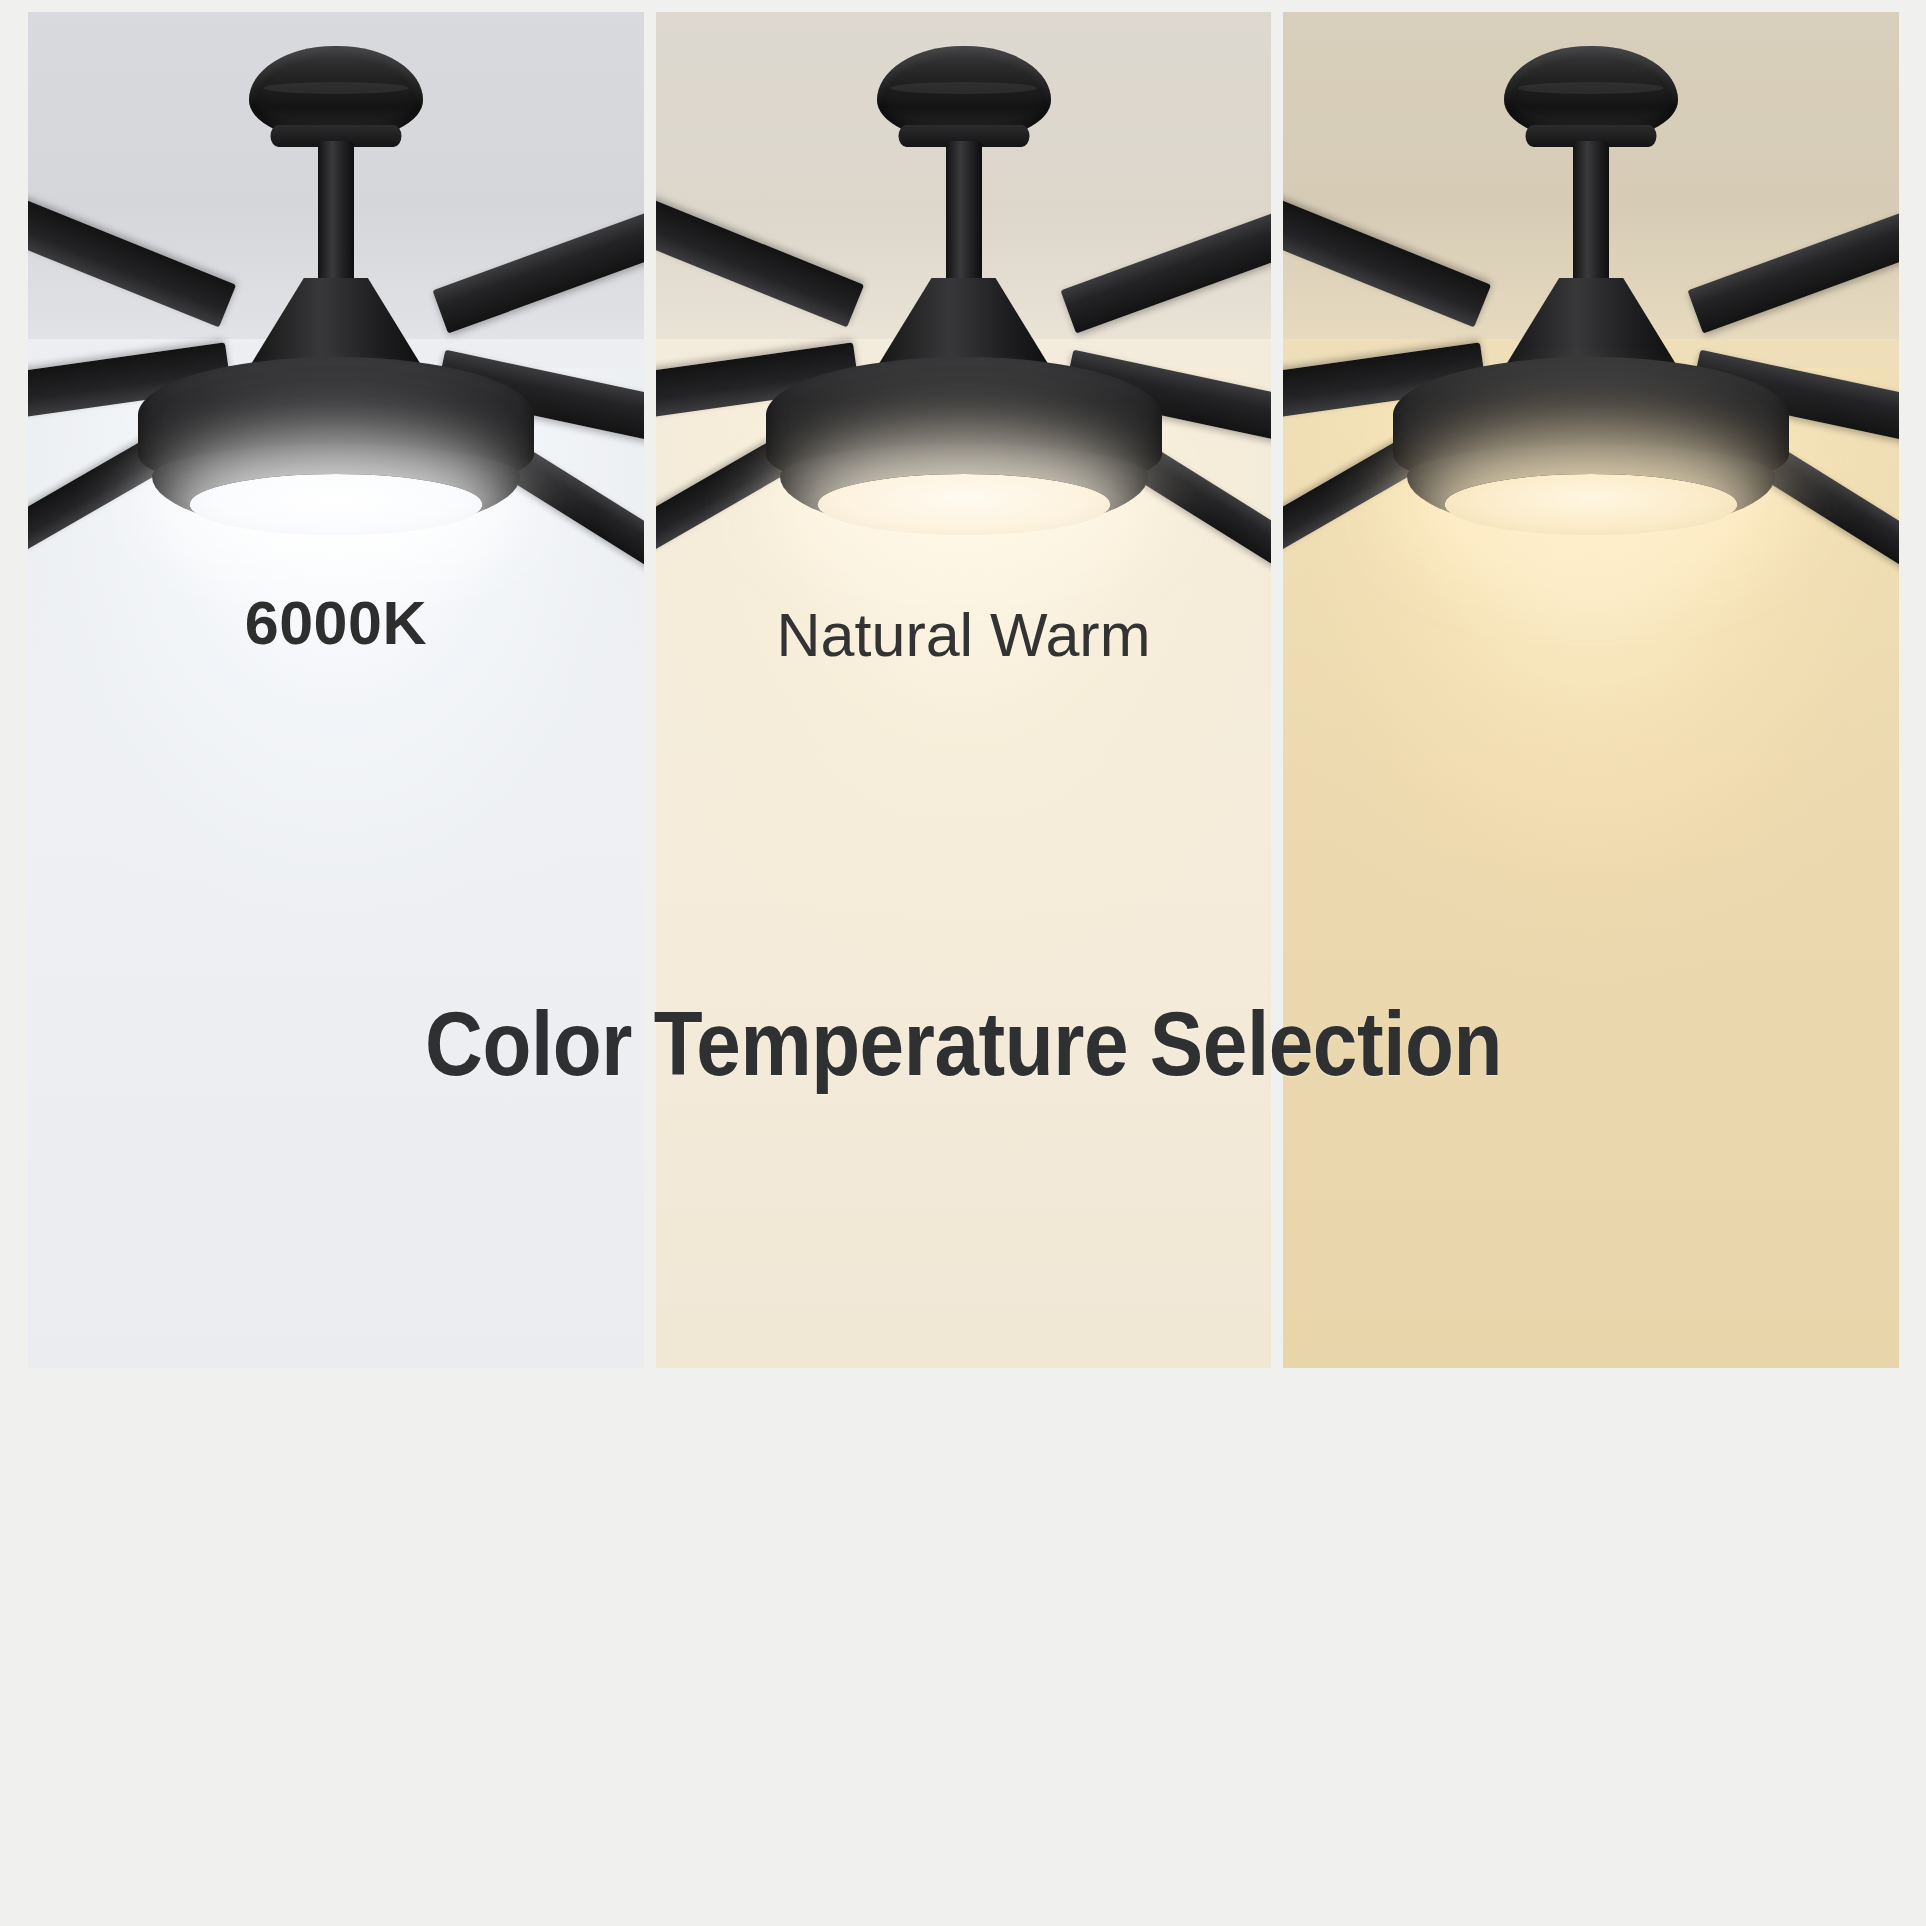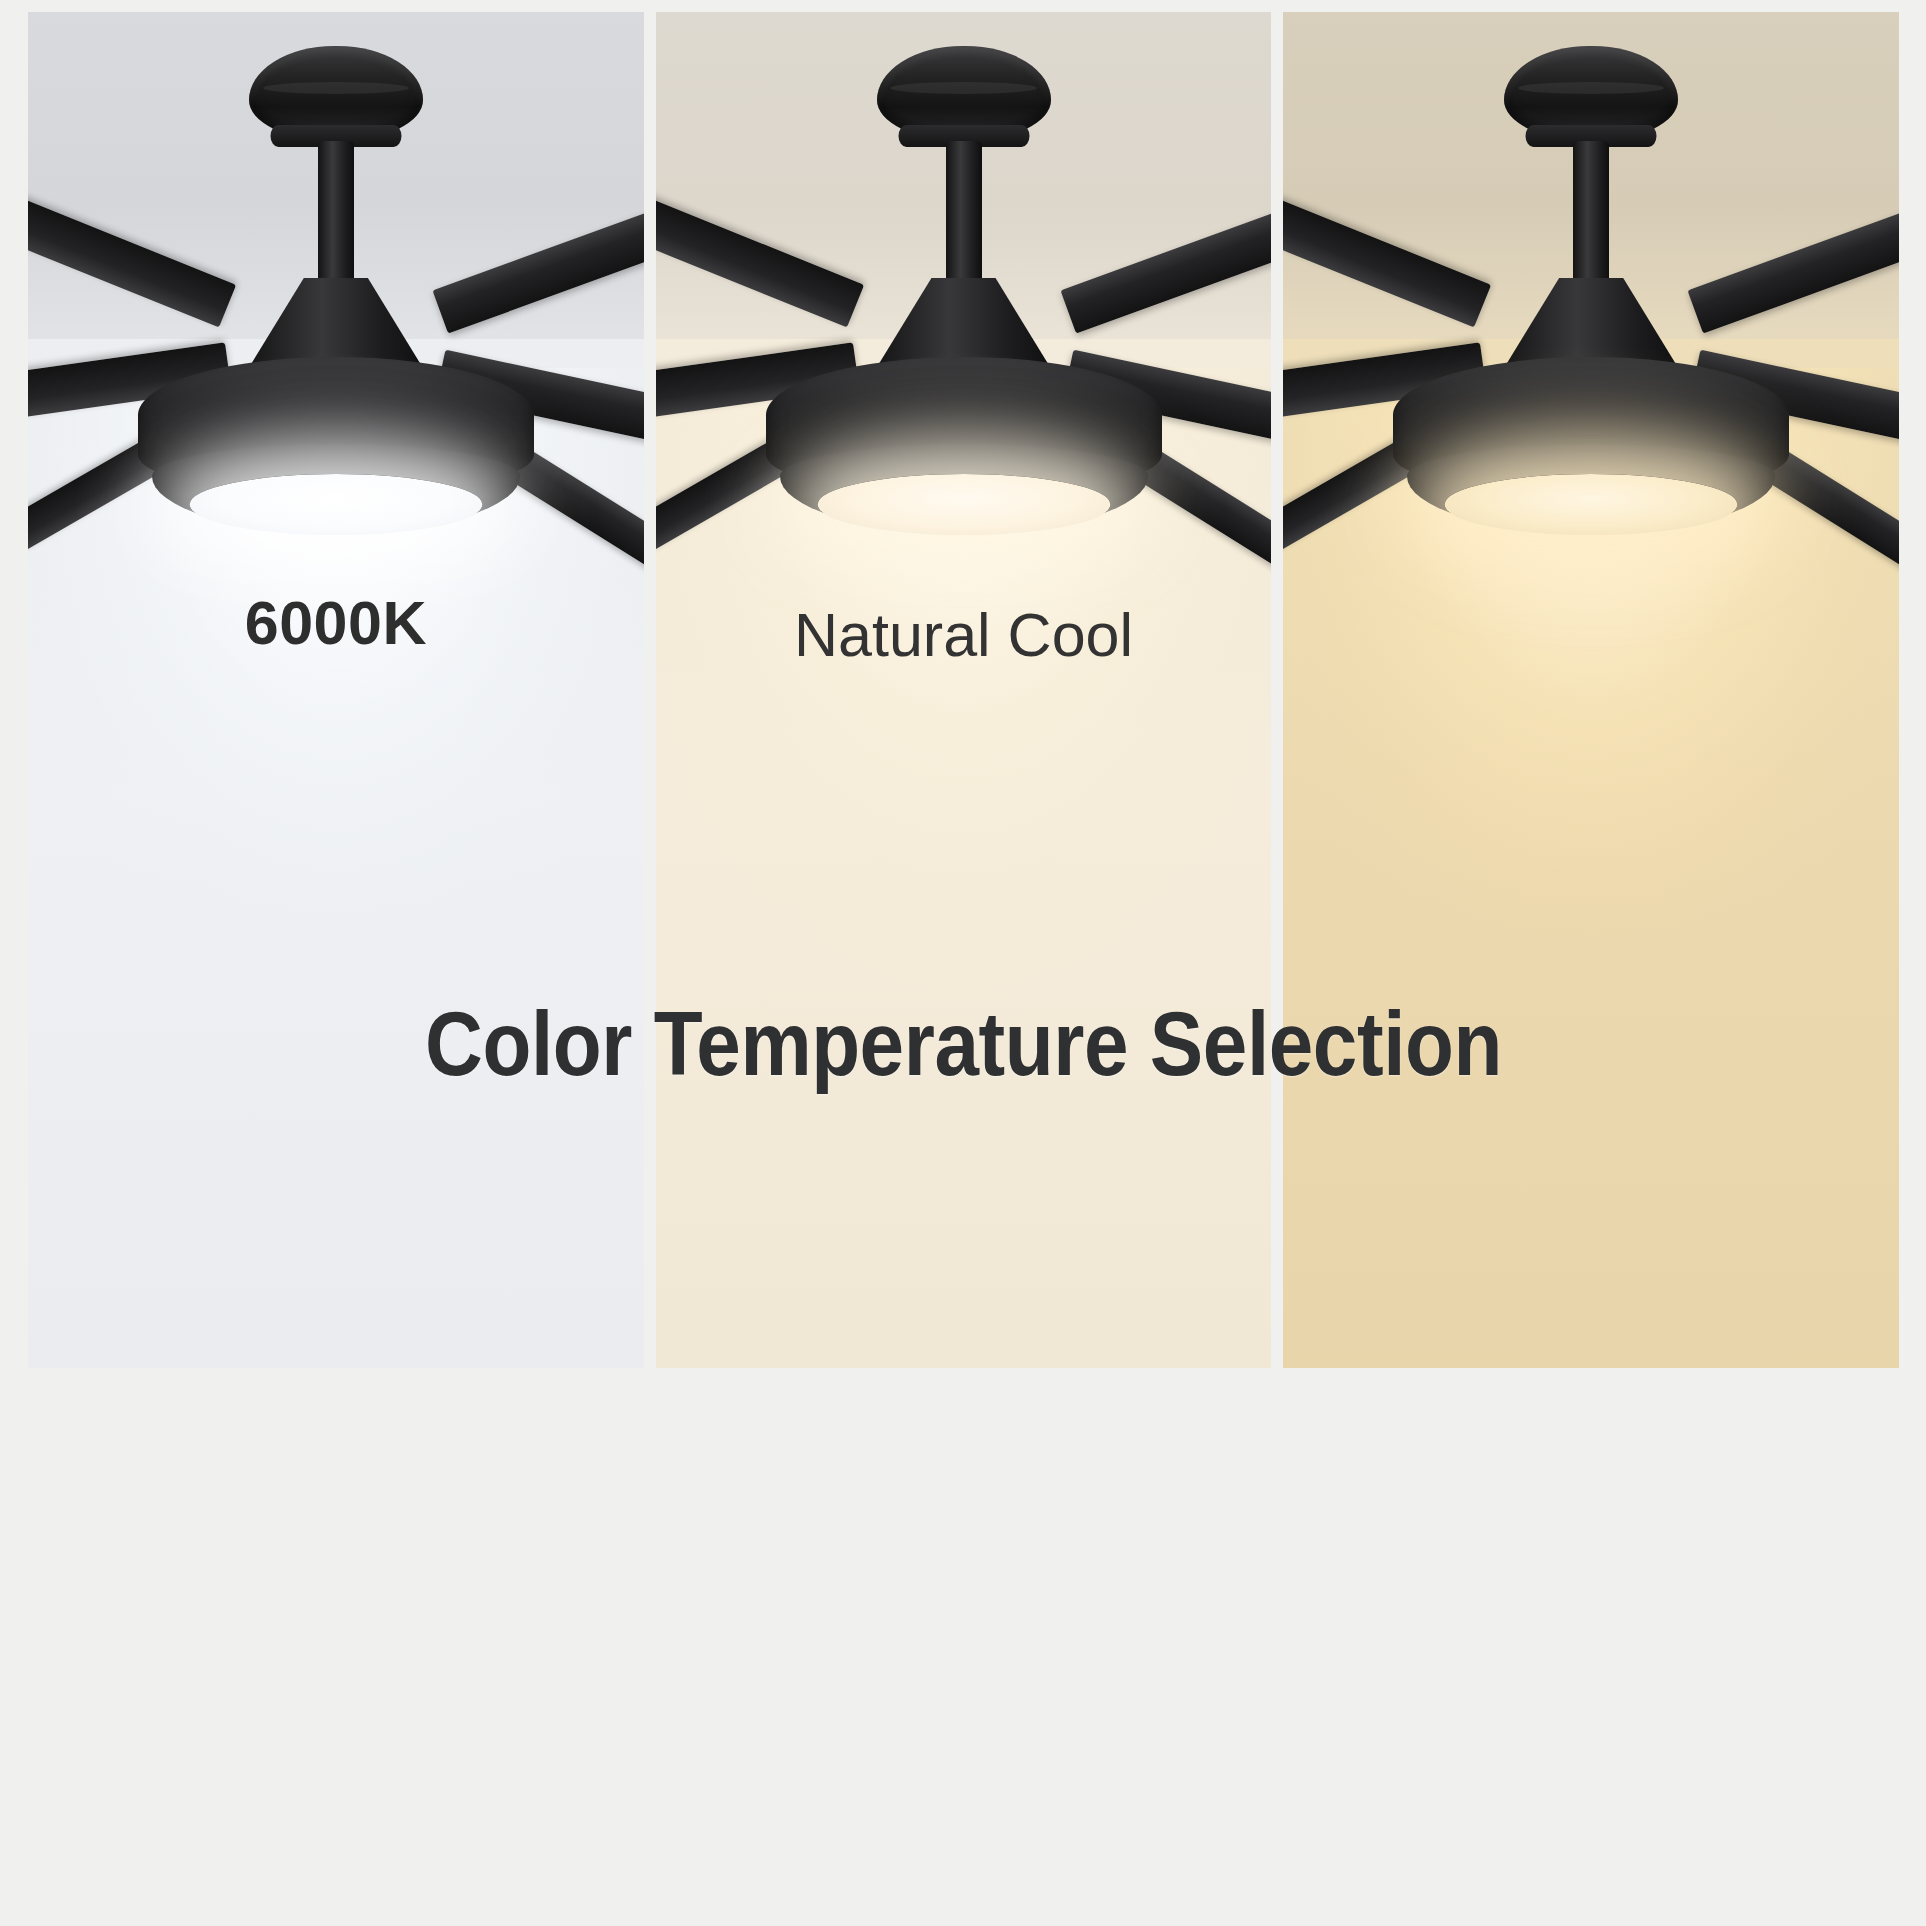--- a/index.html
+++ b/index.html
@@ -216,21 +216,21 @@
           <div class="canopy"></div>
           <div class="canopy-base"></div>
           <div class="downrod"></div>
           <div class="motor-top"></div>
           <div class="motor-body"></div>
           <div class="motor-ring"></div>
           <div class="diffuser"></div>
         </div>
 
         <div class="labels">
-          <div class="tone">Natural Cool</div>
+          <div class="tone">Natural Warm</div>
         </div>
 
         <div class="room">
           <div class="r-wall"></div>
           <div class="r-floor"></div>
           <div class="sofa"></div>
           <div class="pill a"></div>
           <div class="pill b"></div>
           <div class="seat"></div>
           <div class="pampas mid"></div>

